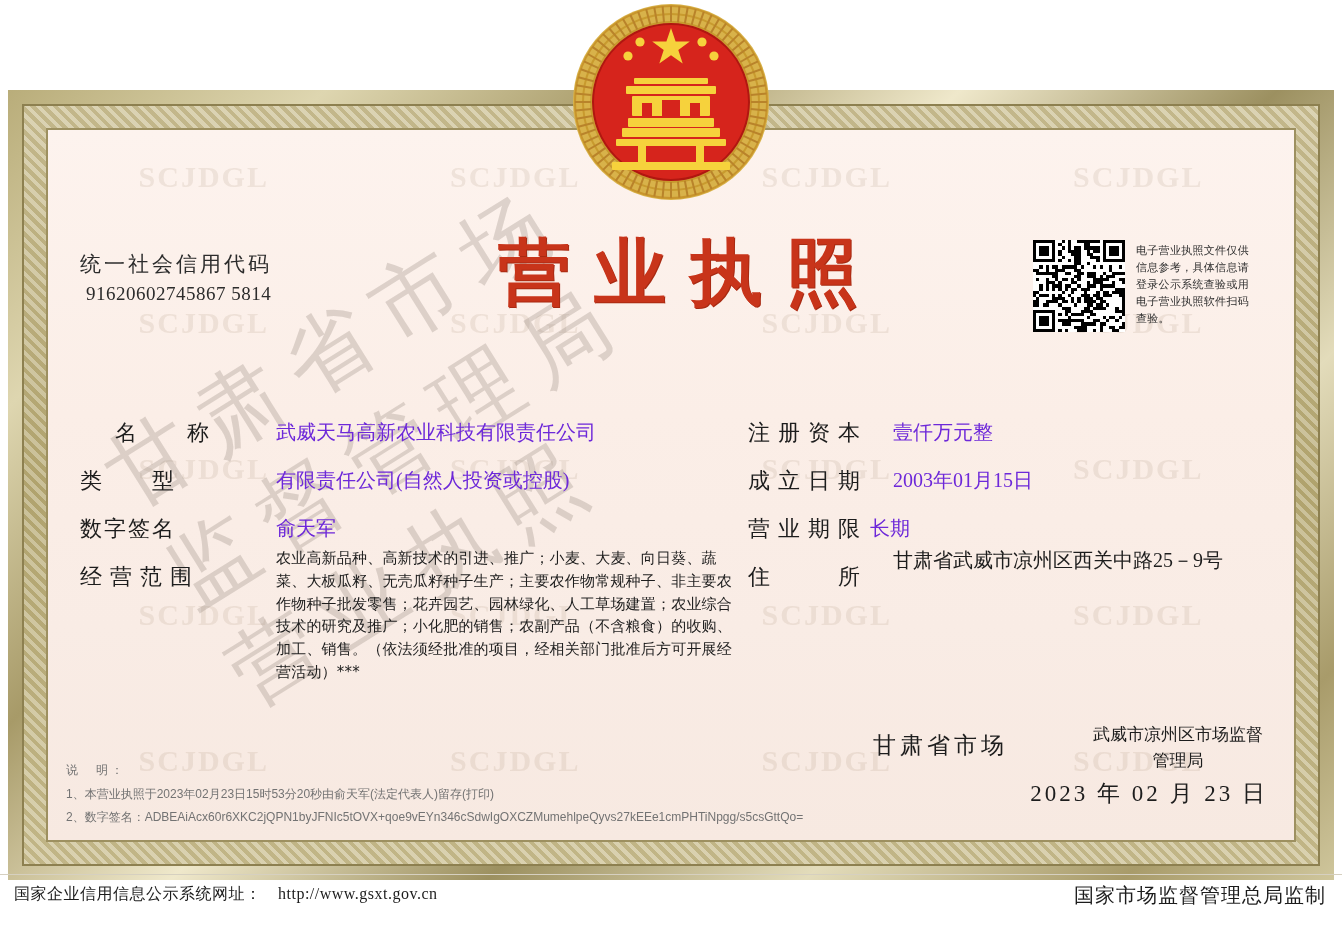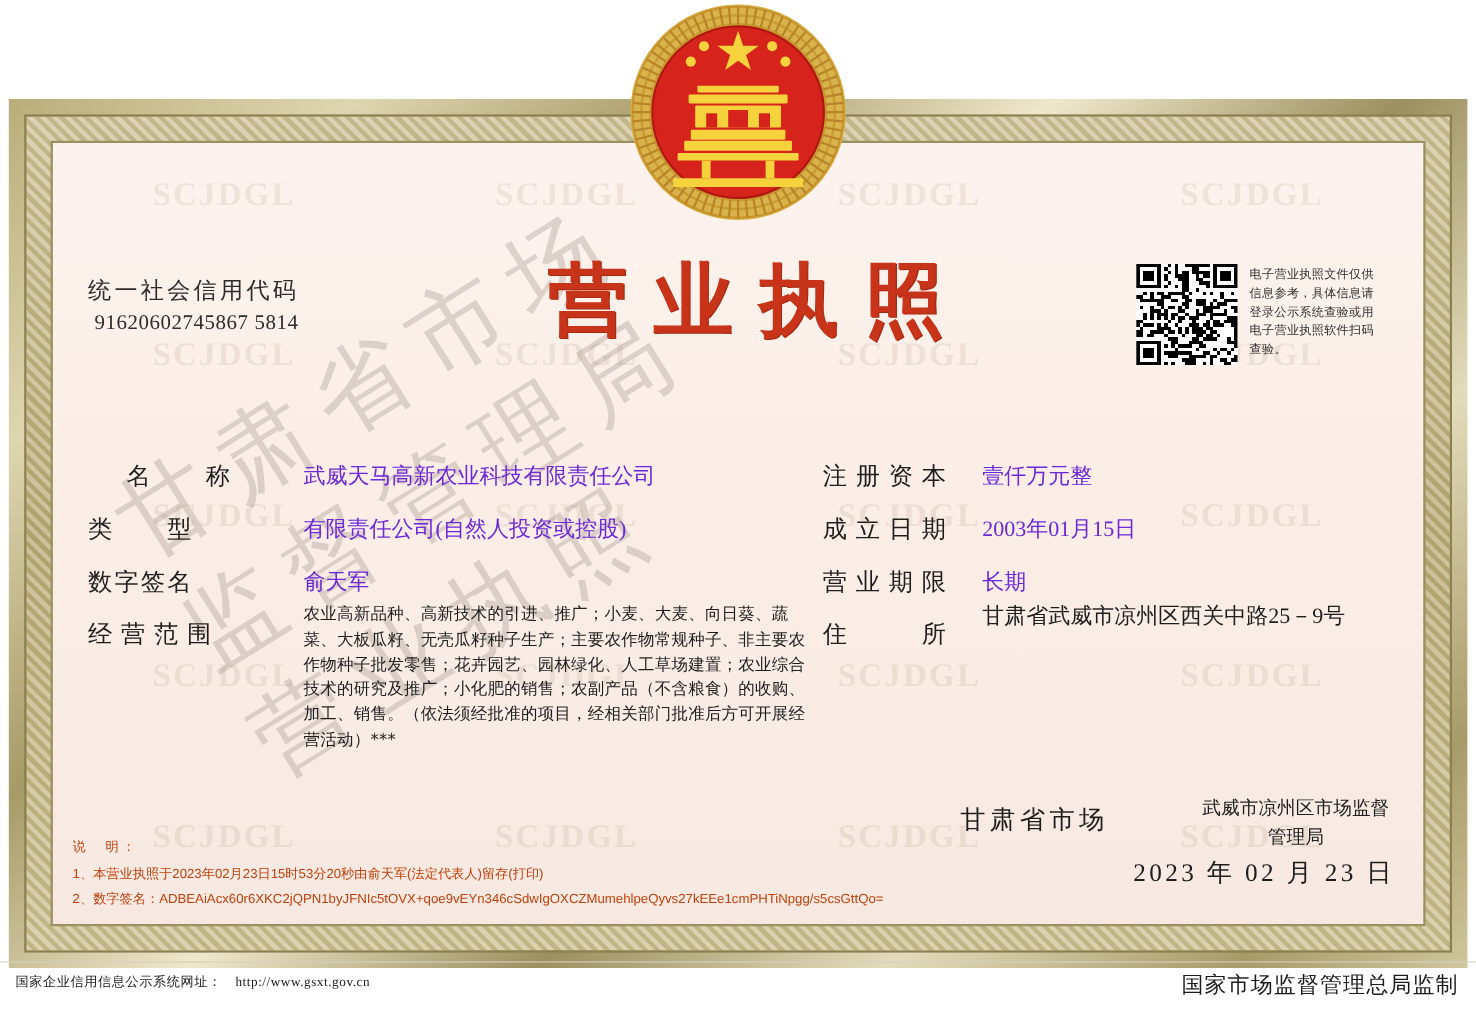--- a/index.html
+++ b/index.html
@@ -240,33 +240,33 @@
     color: #1d1d1d;
     font-family: "Liberation Serif", serif;
   }
 
   
   .notes {
     position: absolute;
     left: 18px;
     top: 632px;
     width: 700px;
-    color: #c2410c;
+    color: #737373;
     font-family: "Liberation Sans", sans-serif;
   }
   .notes .n-title { font-size: 12px; letter-spacing: 3px; margin-bottom: 4px; }
   .notes .n-line { font-size: 12px; line-height: 1.9; white-space: nowrap; }
   .notes .n-sig { font-size: 12px; line-height: 1.9; white-space: nowrap; }
 
   
   .footer-left {
     position: absolute;
     left: 14px;
     top: 884px;
-    font-size: 12px;
+    font-size: 16px;
     color: #1c1c1c;
     font-family: "Liberation Serif", serif;
     letter-spacing: 0.5px;
   }
   .footer-right {
     position: absolute;
     right: 16px;
     top: 882px;
     font-size: 20px;
     color: #1c1c1c;
@@ -881,21 +881,21 @@
     <div class="field-label" style="left:32px; top:432px; letter-spacing:8px;">经营范围</div>
     <div class="scope-value">农业高新品种、高新技术的引进、推广；小麦、大麦、向日葵、蔬菜、大板瓜籽、无壳瓜籽种子生产；主要农作物常规种子、非主要农作物种子批发零售；花卉园艺、园林绿化、人工草场建置；农业综合技术的研究及推广；小化肥的销售；农副产品（不含粮食）的收购、加工、销售。（依法须经批准的项目，经相关部门批准后方可开展经营活动）***</div>
 
     <div class="field-label" style="left:700px; top:288px; letter-spacing:8px;">注册资本</div>
     <div class="field-value" style="left:845px; top:289px;">壹仟万元整</div>
 
     <div class="field-label" style="left:700px; top:336px; letter-spacing:8px;">成立日期</div>
     <div class="field-value" style="left:845px; top:337px;">2003年01月15日</div>
 
     <div class="field-label" style="left:700px; top:384px; letter-spacing:8px;">营业期限</div>
-    <div class="field-value" style="left:845px; top:385px;font-family:Liberation Serif, serif;">长期</div>
+    <div class="field-value" style="left:822px; top:385px;font-family:Liberation Serif, serif;">长期</div>
 
     <div class="field-label" style="left:700px; top:432px; letter-spacing:8px;">住　　所</div>
     <div class="addr-value">甘肃省武威市凉州区西关中路25－9号</div>
 
     <div class="reg-org-label">甘肃省市场</div>
     <div class="reg-org-value">武威市凉州区市场监督管理局</div>
     <div class="issue-date">2023 年  02 月 23 日</div>
 
     <div class="notes">
       <div class="n-title">说　明：</div>

